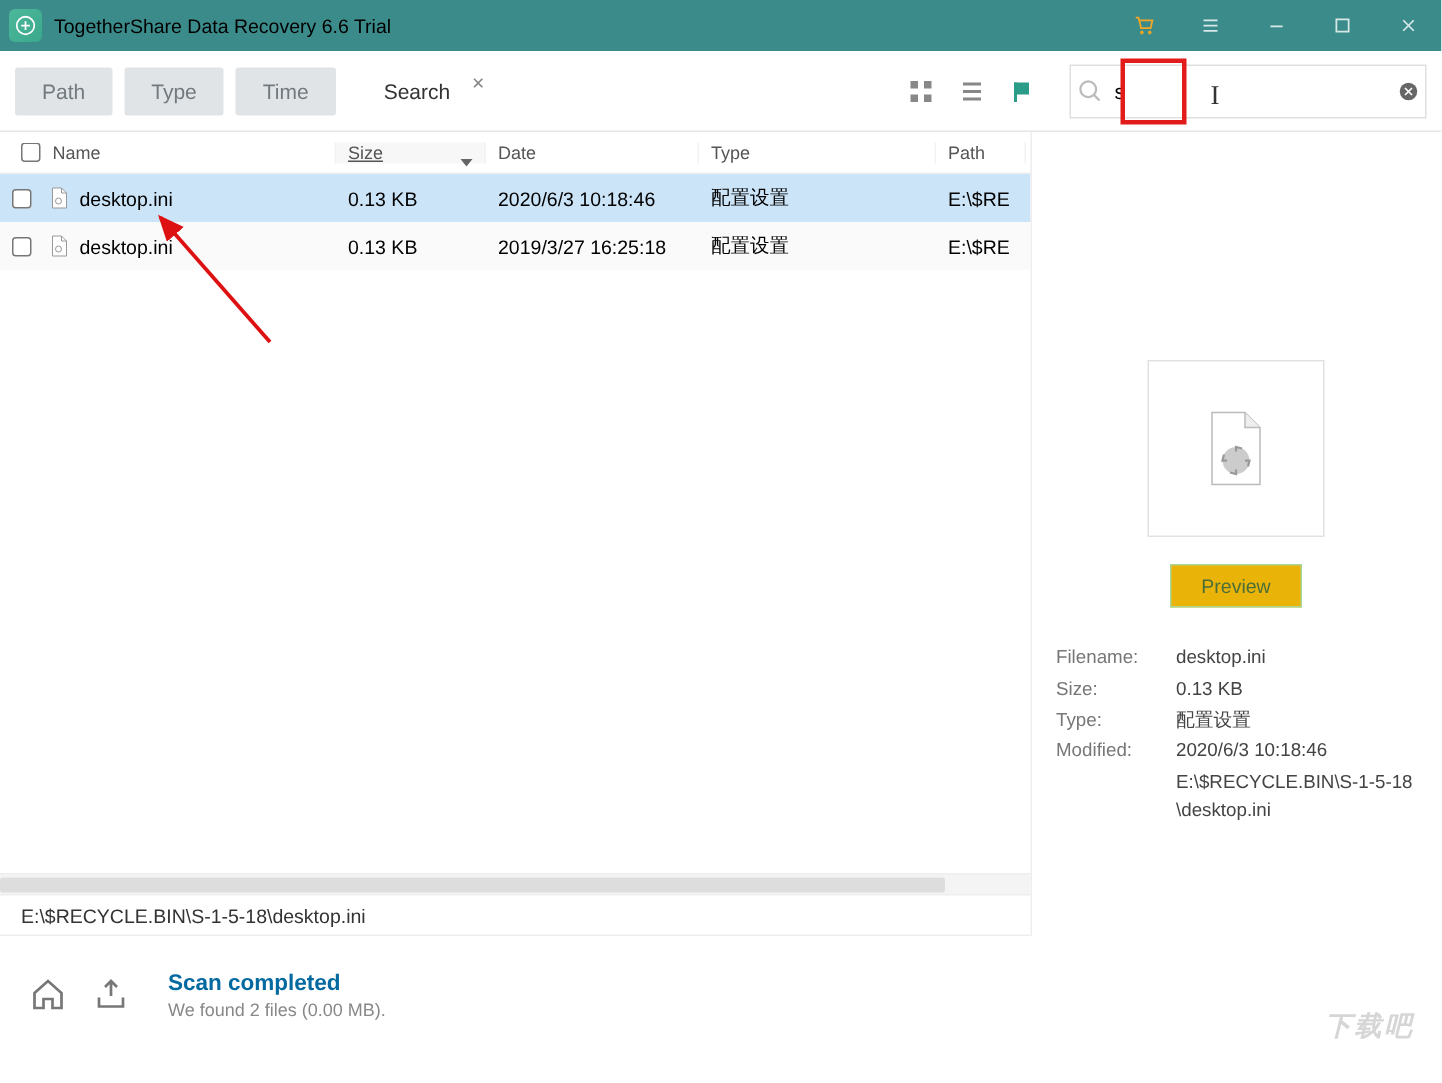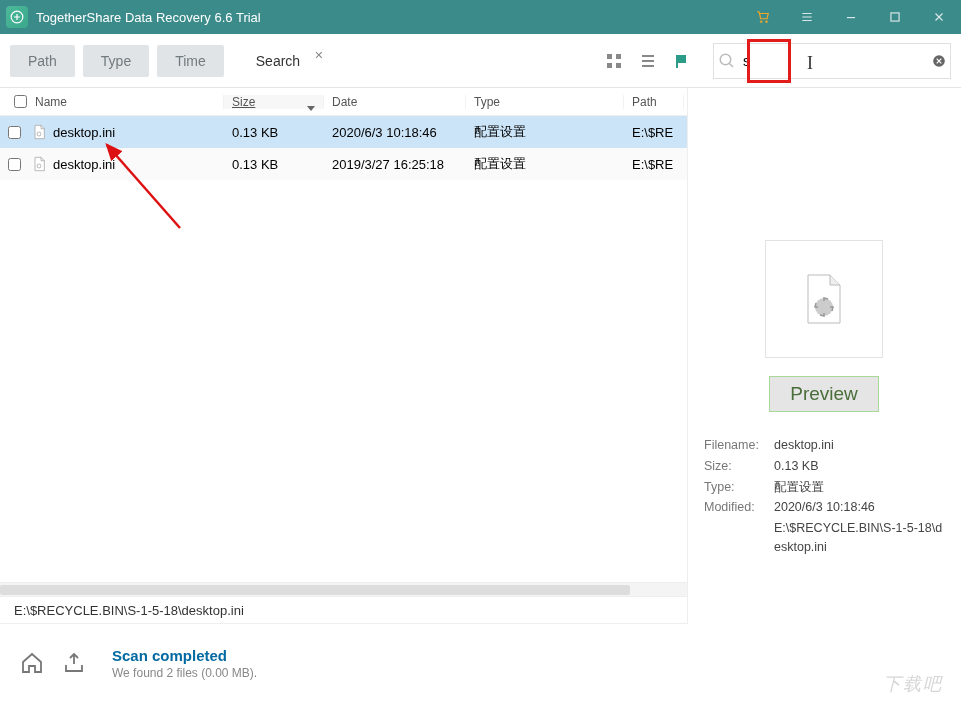--- a/index.html
+++ b/index.html
@@ -1,19 +1,19 @@
 <!DOCTYPE html>
 <html><head>
 <meta charset="utf-8">
 <style>
   * { box-sizing: border-box; margin: 0; padding: 0; }
   body { font-family: "Segoe UI", Arial, sans-serif; font-size: 13px; background: #fff; width: 961px; height: 722px; overflow: hidden; position: relative; }
   
   
-  .titlebar { background: #3c8b8b; height: 34px; display: flex; align-items: center; color: #ffffff; }
+  .titlebar { background: #3c8b8b; height: 34px; display: flex; align-items: center; color: #000000; }
   .tb-logo { width: 22px; height: 22px; margin: 0 8px 0 6px; border-radius: 4px; background: linear-gradient(135deg, #4db89a, #3aa88c); display: flex; align-items: center; justify-content: center; }
   .tb-logo svg { width: 14px; height: 14px; }
   .tb-title { font-size: 13px; flex: 1; }
   .tb-icons { display: flex; align-items: center; }
   .tb-icon { width: 44px; height: 34px; display: flex; align-items: center; justify-content: center; cursor: pointer; }
   .tb-icon svg { width: 14px; height: 14px; }
   .cart svg { fill: #f5a623; stroke: #f5a623; }
   
   
   .toolbar { height: 54px; display: flex; align-items: center; padding: 0 10px; border-bottom: 1px solid #e6e6e6; }
@@ -72,26 +72,26 @@
   .scan-info .t2 { font-size: 12px; color: #888; margin-top: 2px; }
   .big-btn { height: 46px; padding: 0 32px; font-size: 16px; font-weight: 700; letter-spacing: 0.5px; border-radius: 3px; margin-left: 14px; cursor: pointer; }
   .deep { background: #fff; border: 2px solid #35b39a; color: #35b39a; }
   .recover { background: #e0e4e7; border: none; color: #a4a8ab; }
   
   
   .main-split { display: flex; }
   .left-pane { width: 688px; border-right: 1px solid #eee; display: flex; flex-direction: column; }
   .right-pane { width: 272px; padding: 12px 16px 0; display: flex; flex-direction: column; align-items: center; }
   .preview-box { width: 118px; height: 118px; border: 1px solid #e2e2e2; margin-top: 140px; display: flex; align-items: center; justify-content: center; }
-  .preview-btn { margin-top: 18px; background: #e5e5e5; border: 1px solid #a8d798; color: #4a6e3a; padding: 6px 20px; font-size: 19px; cursor: pointer; }
+  .preview-btn { margin-top: 18px; background: #eab308; border: 1px solid #a8d798; color: #4a6e3a; padding: 6px 20px; font-size: 13px; cursor: pointer; }
   .meta { align-self: stretch; margin-top: 24px; font-size: 12.5px; color: #444; }
-  .meta-row { display: flex; margin-bottom: 2px; line-height: 1.5; }
+  .meta-row { display: flex; margin-bottom: 2px; line-height: 1.5; gap: 10px; }
   .meta-k { width: 70px; color: #777; }
   .meta-v { flex: 1; word-break: break-all; }
-  .watermark { position: absolute; right: 18px; bottom: 26px; font-size: 18px; font-weight: normal; color: rgba(120,120,120,0.3); letter-spacing: 2px; font-style: italic; text-align: center; }
+  .watermark { position: absolute; right: 18px; bottom: 26px; font-size: 18px; font-weight: bold; color: rgba(120,120,120,0.3); letter-spacing: 2px; font-style: italic; text-align: center; }
 </style>
 </head>
 <body>
 
 <div class="titlebar">
   <div class="tb-logo">
     <svg viewBox="0 0 24 24">
         <circle cx="12" cy="12" r="10" fill="none" stroke="#fff" stroke-width="2"></circle>
         <path d="M12 7v10M7 12h10" stroke="#fff" stroke-width="2"></path>
       </svg>

